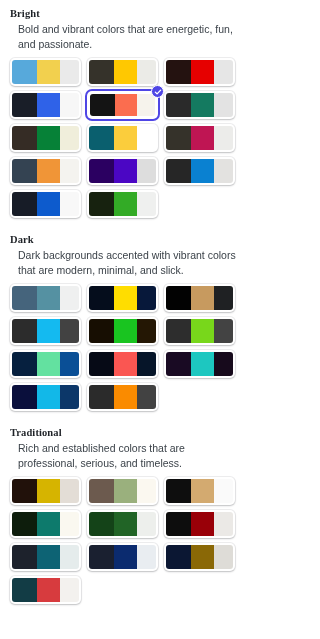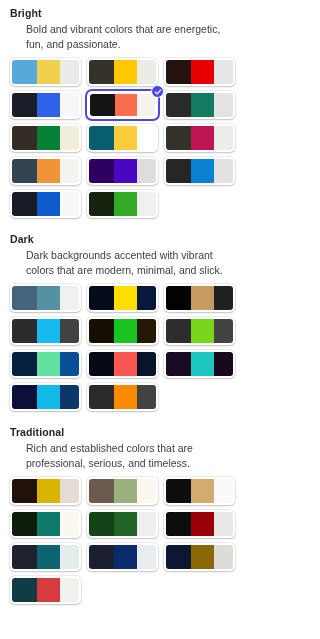--- a/index.html
+++ b/index.html
@@ -17,26 +17,27 @@
     background: #ffffff;
   }
   .section { margin-bottom: 2px; }
   .section-title {
     font-size: 10.5px;
     font-weight: bold;
     color: #1f2328;
     line-height: 15px;
     margin: 0 0 1px 0;
     letter-spacing: 0.1px;
+    font-family: Liberation Serif, serif;
   }
   .section-desc {
     font-size: 10.5px;
     color: #3b4249;
     line-height: 14.5px;
-    margin: 0 0 7px 16px;
+    margin: 0 0 7px 8px;
   }
   .grid {
     display: flex;
     flex-wrap: wrap;
     gap: 5px 6px;
     margin-bottom: 14px;
   }
   .swatch {
     width: 71px;
     height: 28px;

